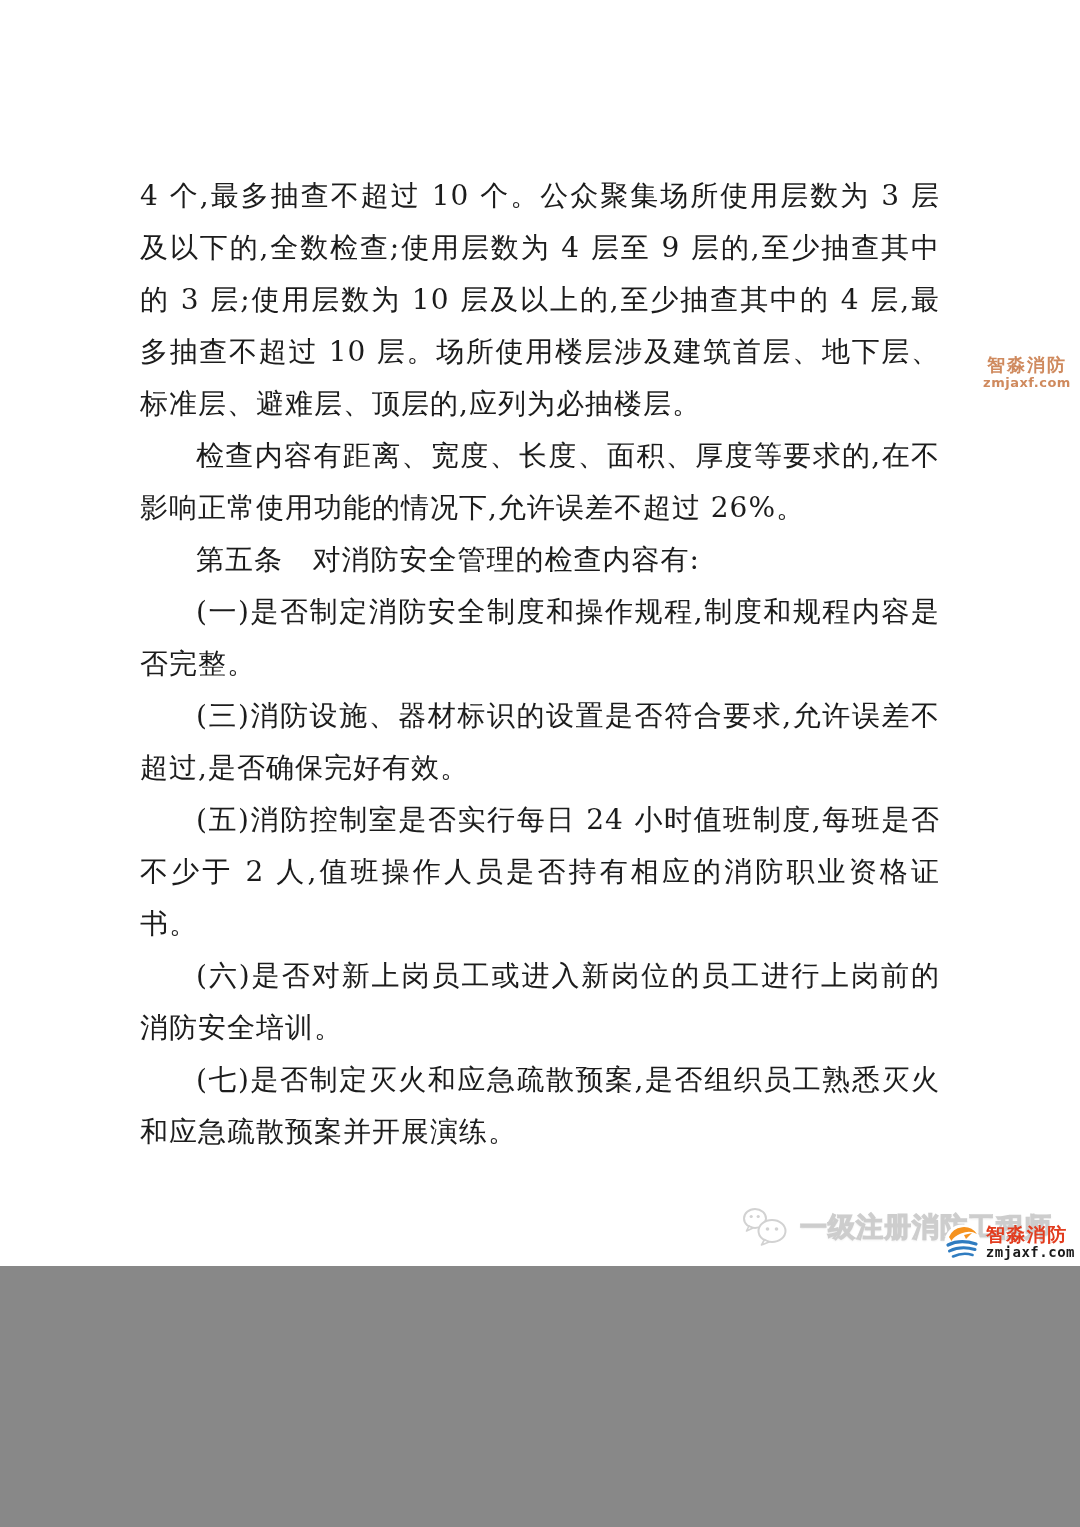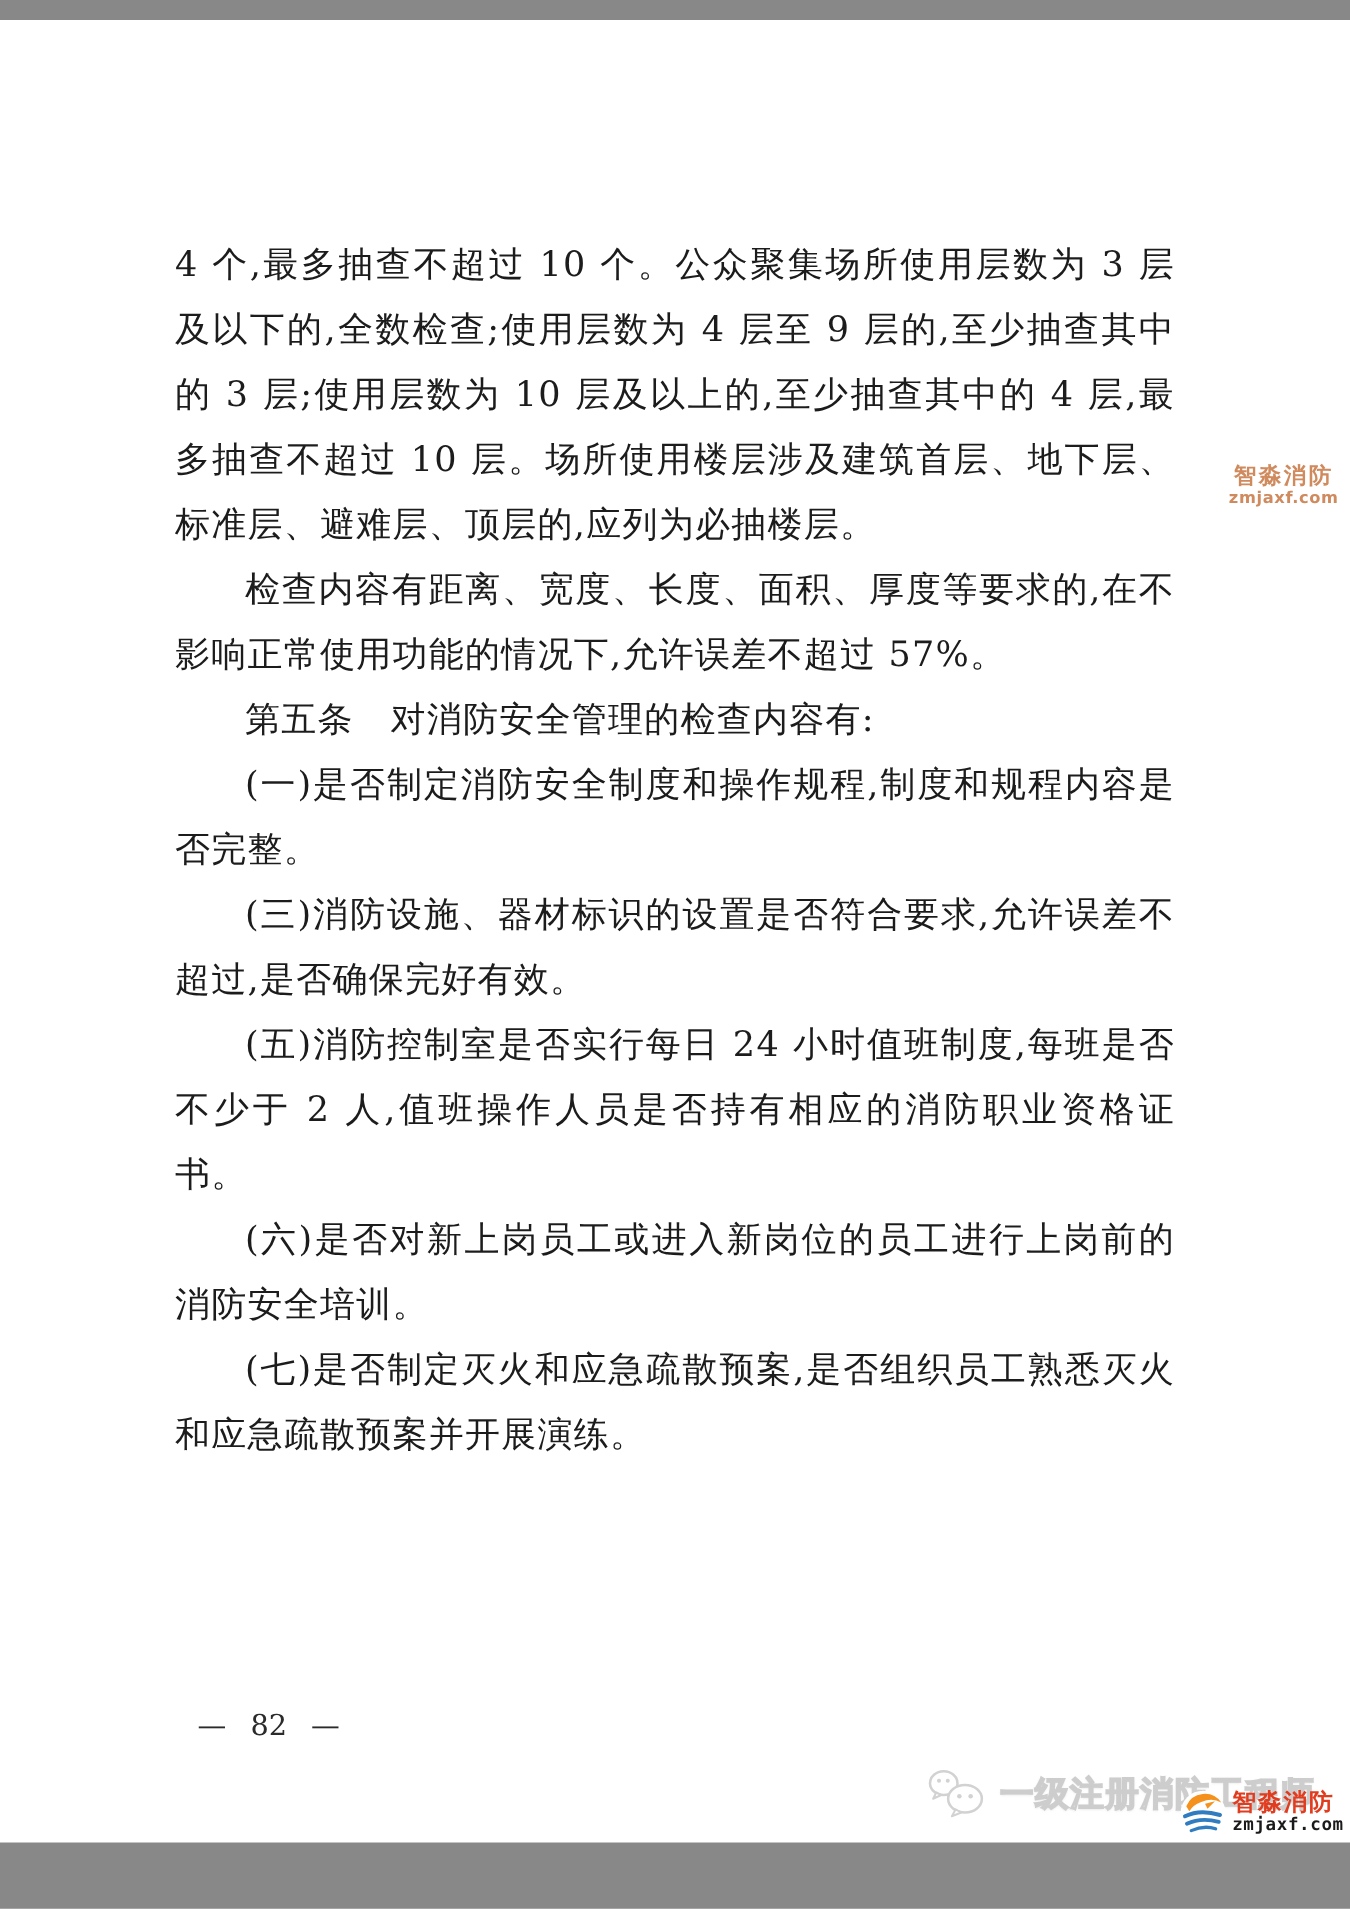--- a/index.html
+++ b/index.html
@@ -1,19 +1,19 @@
 <!DOCTYPE html>
 <html><head>
 <meta charset="utf-8">
 <style>
   html,body { margin:0; padding:0; background:#888; }
   .page {
     position:relative;
-    width:1080px; height:1458px;
-    margin:16px auto;
+    width:1080px; height:1266px;
+    margin:0 auto;
     background:#ffffff;
     overflow:hidden;
     font-family:"DejaVu Serif", serif;
   }
   
   .text-block {
     position:absolute;
     left:140px; top:170px;
     width:800px;
     color:#1c1c1c;
@@ -100,21 +100,21 @@
 </style>
 </head>
 <body>
 
 <div class="page">
 
   <div class="text-block">
 
       <p class="para"><span>4 个,最多抽查不超过 10 个。公众聚集场所使用层数为 3 层及以下的,全数检查;使用层数为 4 层至 9 层的,至少抽查其中的 3 层;使用层数为 10 层及以上的,至少抽查其中的 4 层,最多抽查不超过 10 层。场所使用楼层涉及建筑首层、地下层、标准层、避难层、顶层的,应列为必抽楼层。</span></p>
 
-      <p class="para indent"><span>检查内容有距离、宽度、长度、面积、厚度等要求的,在不影响正常使用功能的情况下,允许误差不超过 57%。</span></p>
+      <p class="para indent"><span>检查内容有距离、宽度、长度、面积、厚度等要求的,在不影响正常使用功能的情况下,允许误差不超过 26%。</span></p>
 
       <p class="para indent"><span class="art-num">第五条</span><span>对消防安全管理的检查内容有:</span></p>
 
       <p class="para indent"><span>(一)是否制定消防安全制度和操作规程,制度和规程内容是否完整。</span></p>
 
 
       <p class="para indent"><span>(三)消防设施、器材标识的设置是否符合要求,允许误差不超过,是否确保完好有效。</span></p>
 
 
       <p class="para indent"><span>(五)消防控制室是否实行每日 24 小时值班制度,每班是否不少于 2 人,值班操作人员是否持有相应的消防职业资格证书。</span></p>

